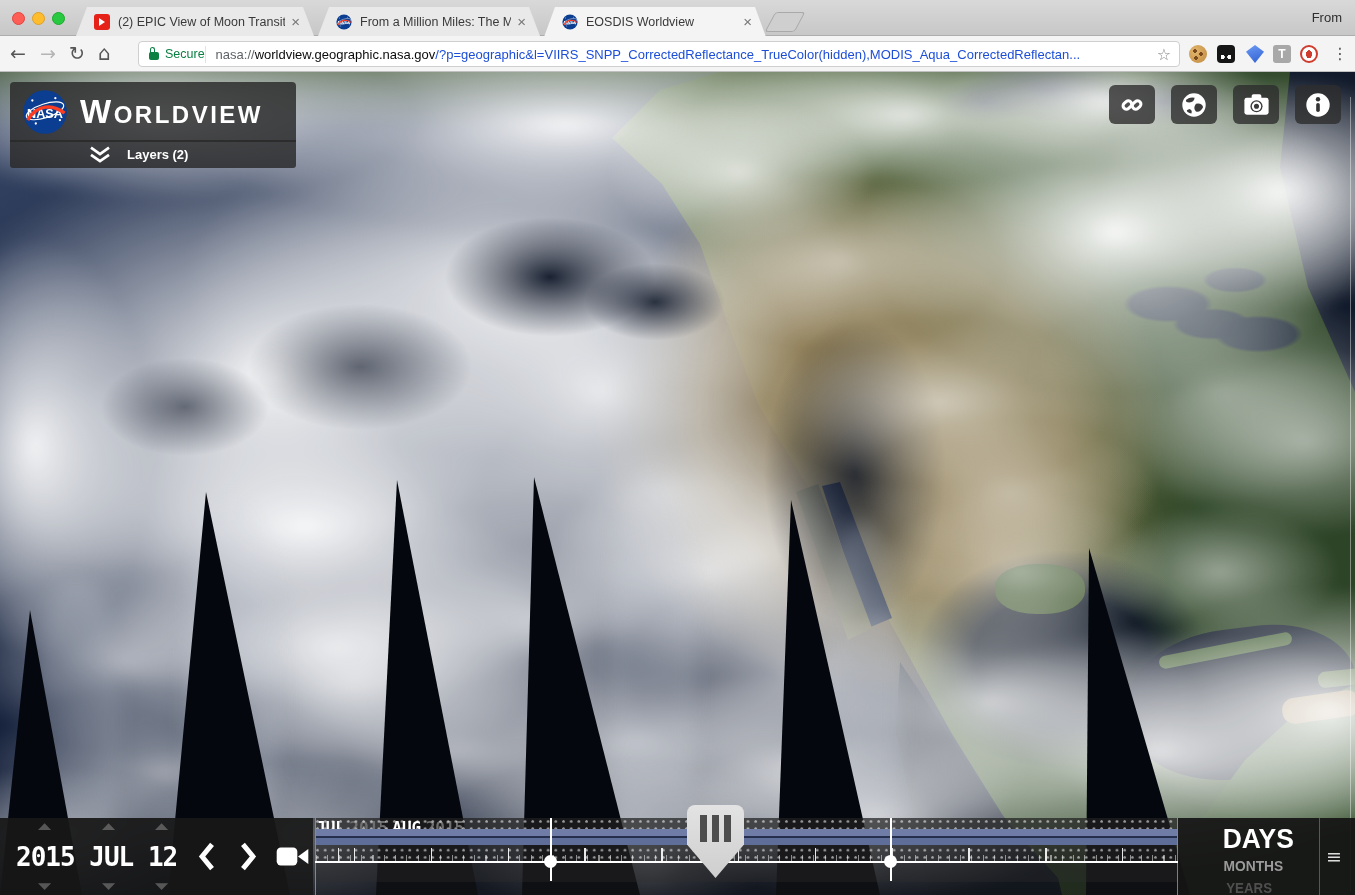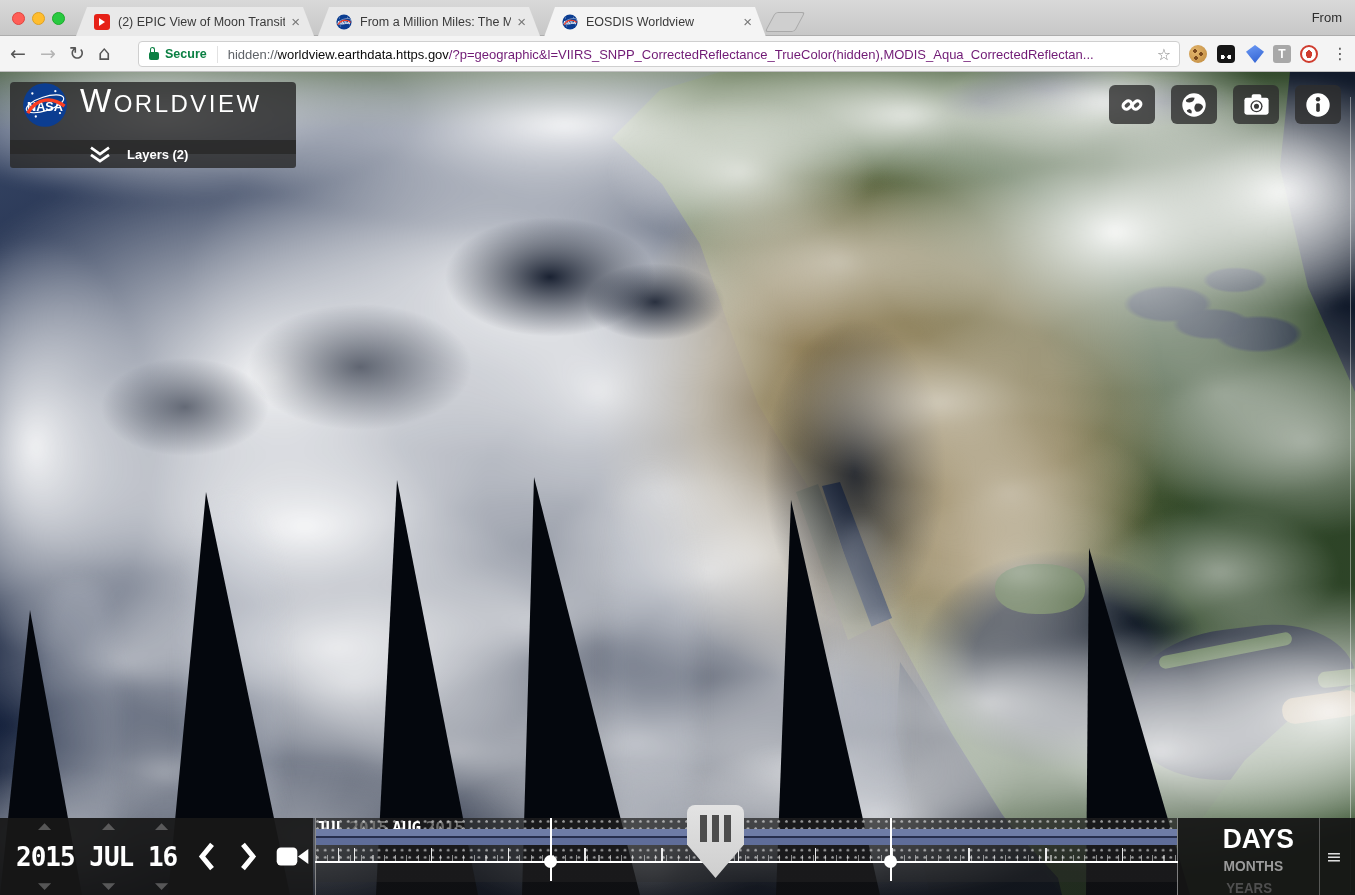--- a/index.html
+++ b/index.html
@@ -31,24 +31,24 @@
            border-bottom:1px solid #c0c0c0;box-sizing:border-box;}
   .navic{position:absolute;top:6px;font-size:19px;color:#565656;font-family:"DejaVu Sans",sans-serif;line-height:22px;}
   #nav-back{left:10px;}  #nav-fwd{left:40px;color:#b4b4b4;}
   #nav-reload{left:69px;} #nav-home{left:98px;font-size:20px;}
   #omnibox{position:absolute;left:138px;top:5px;width:1042px;height:26px;background:#fff;
            border:1px solid #cfcfcf;border-radius:4px;display:flex;align-items:center;
            padding:0 8px;box-sizing:border-box;}
   .lock{width:10px;height:8px;background:#0b8043;border-radius:2px;position:relative;margin:3px 6px 0 2px;flex:none;}
   .lock::before{content:'';position:absolute;top:-5px;left:1px;width:5px;height:6px;
                 border:1.6px solid #0b8043;border-bottom:none;border-radius:3px 3px 0 0;box-sizing:border-box;}
-  #secure-label{color:#0b8043;font-size:12.5px;font-weight:bold;margin-right:10px;}
+  #secure-label{color:#0b8043;font-size:12.5px;font-weight:normal;}
   .omni-sep{width:1px;height:17px;background:#e2e2e2;margin-right:10px;flex:none;}
   #url-text{font-size:13px;white-space:nowrap;overflow:hidden;flex:1;color:#202124;}
-  #url-text .scheme{color:#5f6368;} #url-text .host{color:#0a0a0a;} #url-text .path{color:#701a75;}
+  #url-text .scheme{color:#5f6368;} #url-text .host{color:#0a0a0a;} #url-text .path{color:#1d4ed8;}
   #bookmark-star{margin-left:6px;color:#8a8a8a;font-size:16px;font-family:"DejaVu Sans",sans-serif;flex:none;}
   .ext{position:absolute;top:9px;width:18px;height:18px;}
   #ext-cookie{left:1189px;border-radius:50%;
     background:radial-gradient(2.5px 2.5px at 6px 6px,#7a4a1e 80%,transparent 82%),
                radial-gradient(2.5px 2.5px at 12px 9px,#7a4a1e 80%,transparent 82%),
                radial-gradient(2.5px 2.5px at 7px 13px,#7a4a1e 80%,transparent 82%),
                radial-gradient(circle at 35% 35%,#e2b56d,#c08a3e);}
   #ext-dark{left:1217px;border-radius:4px;background-image:
     radial-gradient(2.6px 2.6px at 5.6px 12px,#fff 75%,transparent 78%),
     radial-gradient(2.6px 2.6px at 12.4px 12px,#fff 75%,transparent 78%);background-color:#161616;}
@@ -151,22 +151,22 @@
   .wedge{inset:0;background:#04070d;}
   #wedge-1{clip-path:polygon(0 823px,82px 823px,30px 538px);}
   #wedge-2{clip-path:polygon(168px 823px,290px 823px,206px 420px);}
   #wedge-3{clip-path:polygon(376px 823px,478px 823px,397px 408px);}
   #wedge-4{clip-path:polygon(522px 823px,640px 823px,534px 405px);}
   #wedge-5{clip-path:polygon(776px 823px,880px 823px,791px 428px);}
   #wedge-6{clip-path:polygon(1086px 823px,1190px 823px,1089px 476px);}
   #map-edge-line{left:1350px;top:25px;width:1px;height:795px;background:rgba(255,255,255,.4);}
 
   
-  #wv-logo-panel{position:absolute;left:10px;top:82px;width:286px;height:72px;z-index:20;
-    background:rgba(40,40,40,.82);border-radius:4px 4px 0 0;display:flex;}
+  #wv-logo-panel{position:absolute;left:10px;top:82px;width:286px;height:60px;z-index:20;
+    background:rgba(40,40,40,.82);border-radius:4px 4px 0 0;display:flex;align-items:center;font-weight:bold;}
   #wv-brand{color:#fff;margin-left:12px;letter-spacing:2.5px;white-space:nowrap;}
   #wv-brand .big{font-size:33px;} #wv-brand .rest{font-size:24px;}
   #wv-layers{position:absolute;left:10px;top:140px;width:286px;height:28px;z-index:20;
     background:rgba(40,40,40,.82);border-radius:0 0 3px 3px;display:flex;align-items:center;}
   #wv-layers .dbl{margin-left:78px;width:24px;height:18px;flex:none;}
   #wv-layers .lbl{margin-left:15px;font-size:13px;font-weight:bold;color:#fff;}
   .wv-btn{position:absolute;top:85px;width:46px;height:39px;background:rgba(45,45,45,.8);
           border-radius:6px;display:flex;align-items:center;justify-content:center;z-index:20;}
   #btn-link{left:1109px;} #btn-globe{left:1171px;} #btn-camera{left:1233px;} #btn-info{left:1295px;}
 
@@ -303,21 +303,21 @@
 <div id="toolbar">
   <span class="navic" id="nav-back">←</span>
   <span class="navic" id="nav-fwd">→</span>
   <span class="navic" id="nav-reload">↻</span>
   <span class="navic" id="nav-home">⌂</span>
 
   <div id="omnibox">
     <span class="lock"></span>
     <span id="secure-label">Secure</span>
     <span class="omni-sep"></span>
-    <span id="url-text"><span class="scheme">hidden://</span><span class="host">worldview.earthdata.https.gov</span><span class="path">/?p=geographic&amp;l=VIIRS_SNPP_CorrectedReflectance_TrueColor(hidden),MODIS_Aqua_CorrectedReflectan...</span></span>
+    <span id="url-text"><span class="scheme">nasa://</span><span class="host">worldview.geographic.nasa.gov</span><span class="path">/?p=geographic&amp;l=VIIRS_SNPP_CorrectedReflectance_TrueColor(hidden),MODIS_Aqua_CorrectedReflectan...</span></span>
     <span id="bookmark-star">☆</span>
   </div>
 
   <span class="ext" id="ext-cookie"></span>
   <span class="ext" id="ext-dark"></span>
   <span class="ext" id="ext-kite"></span>
   <span class="ext" id="ext-tm">T</span>
   <span class="ext" id="ext-ab"></span>
   <span id="menu-dots">⋮</span>
 </div>
@@ -387,21 +387,21 @@
   <svg width="26" height="26">
       <use href="#sym-info"></use>
     </svg>
 </div>
 
 <div id="timeline">
   <div id="date-panel">
     <span class="spin up sp-y">▲</span>
     <span class="spin up sp-m">▲</span>
     <span class="spin up sp-d">▲</span>
-    <span id="date-display">2015 JUL 16</span>
+    <span id="date-display">2015 JUL 12</span>
     <span class="spin down sp-y">▼</span>
     <span class="spin down sp-m">▼</span>
     <span class="spin down sp-d">▼</span>
     <svg class="tl-chev" id="chev-prev">
         <use href="#sym-chev-left"></use>
       </svg>
     <svg class="tl-chev" id="chev-next">
         <use href="#sym-chev-right"></use>
       </svg>
     <svg id="anim-cam">

